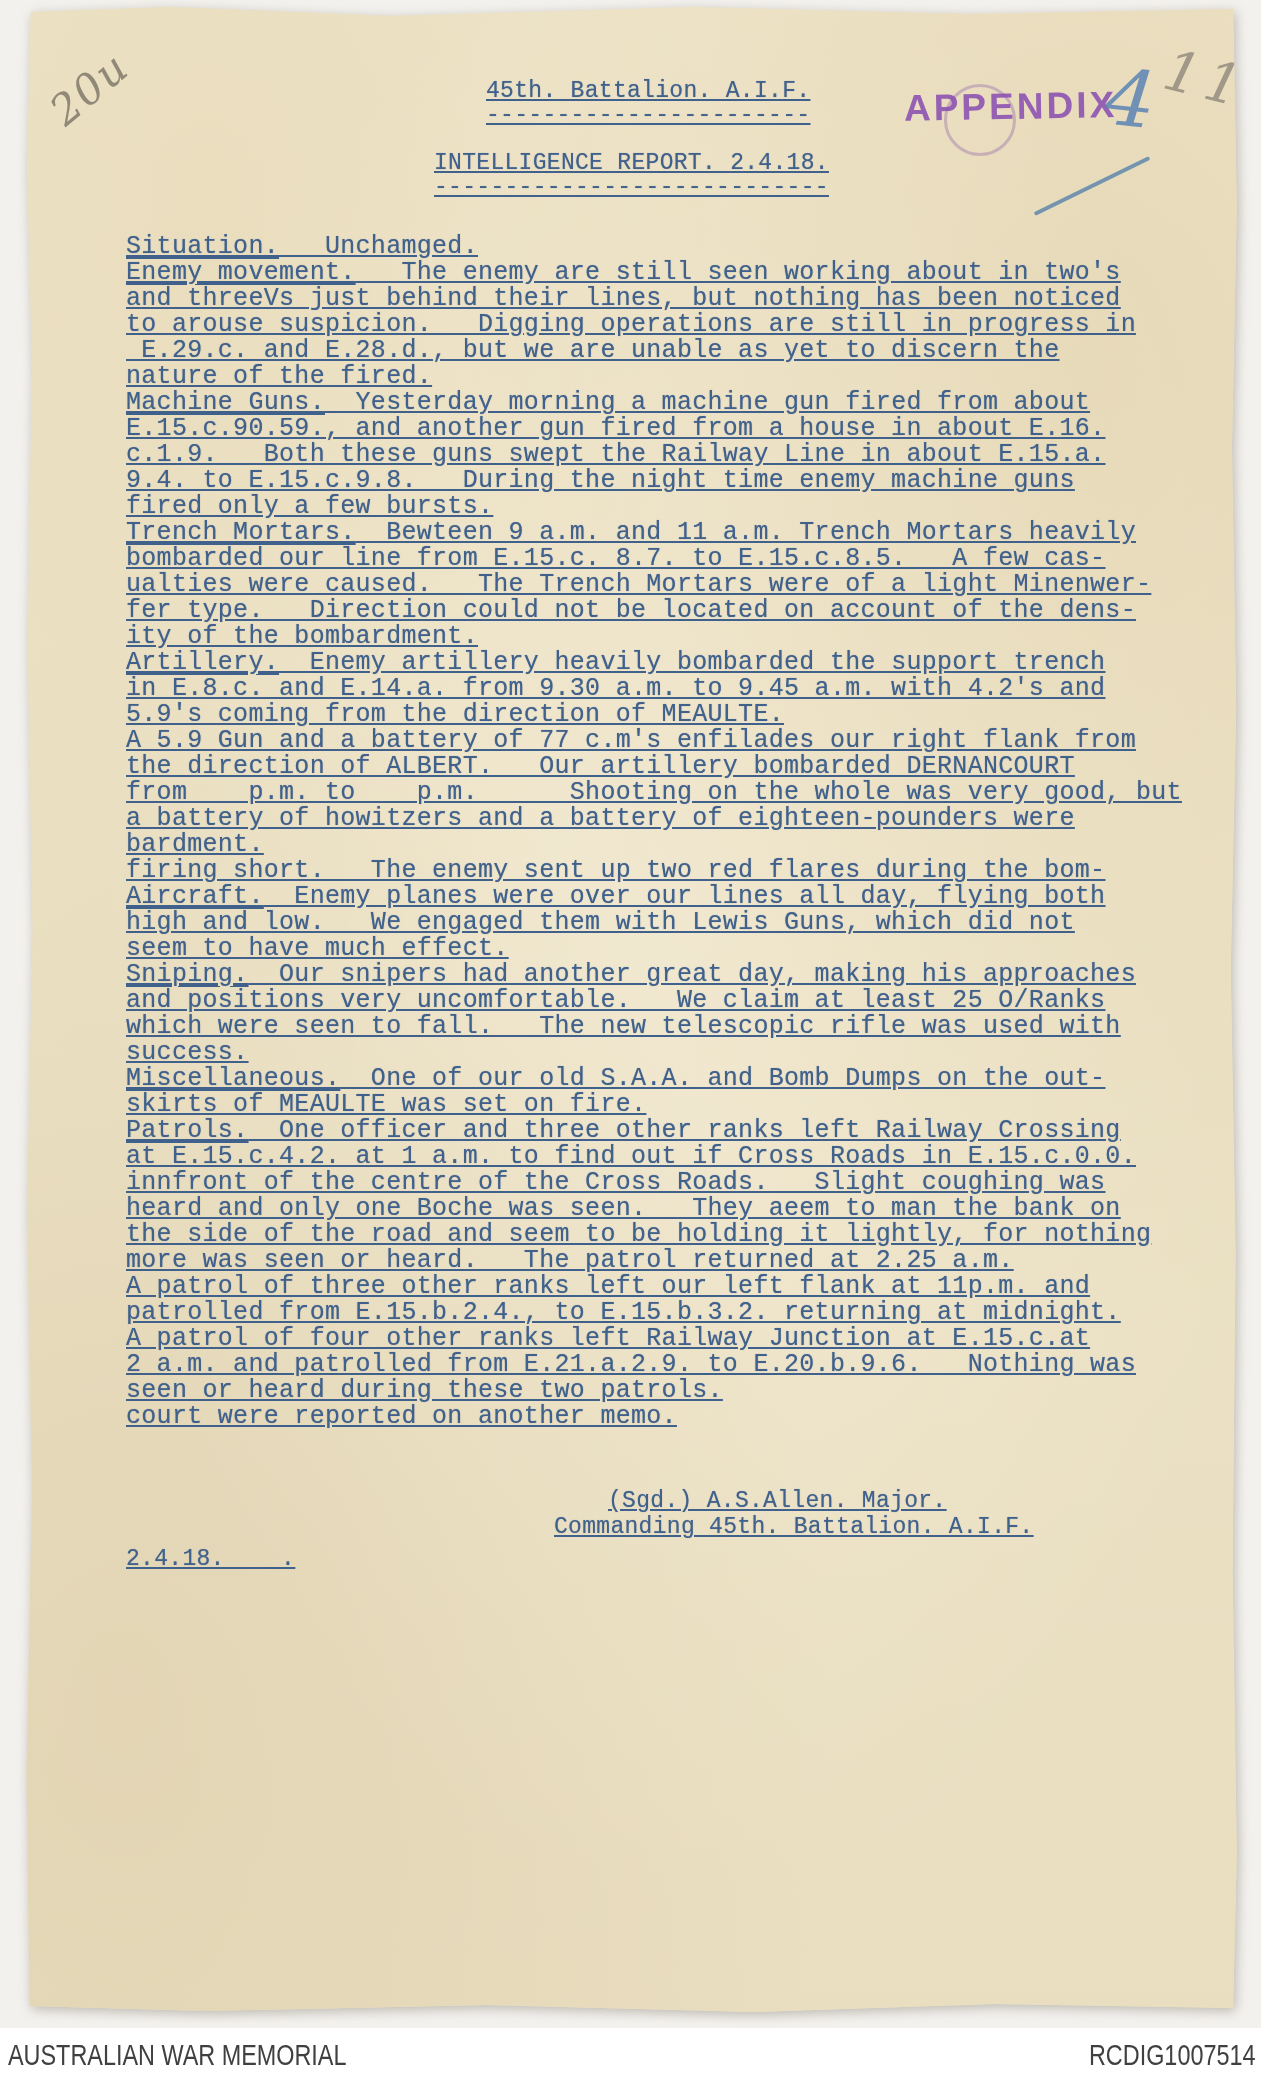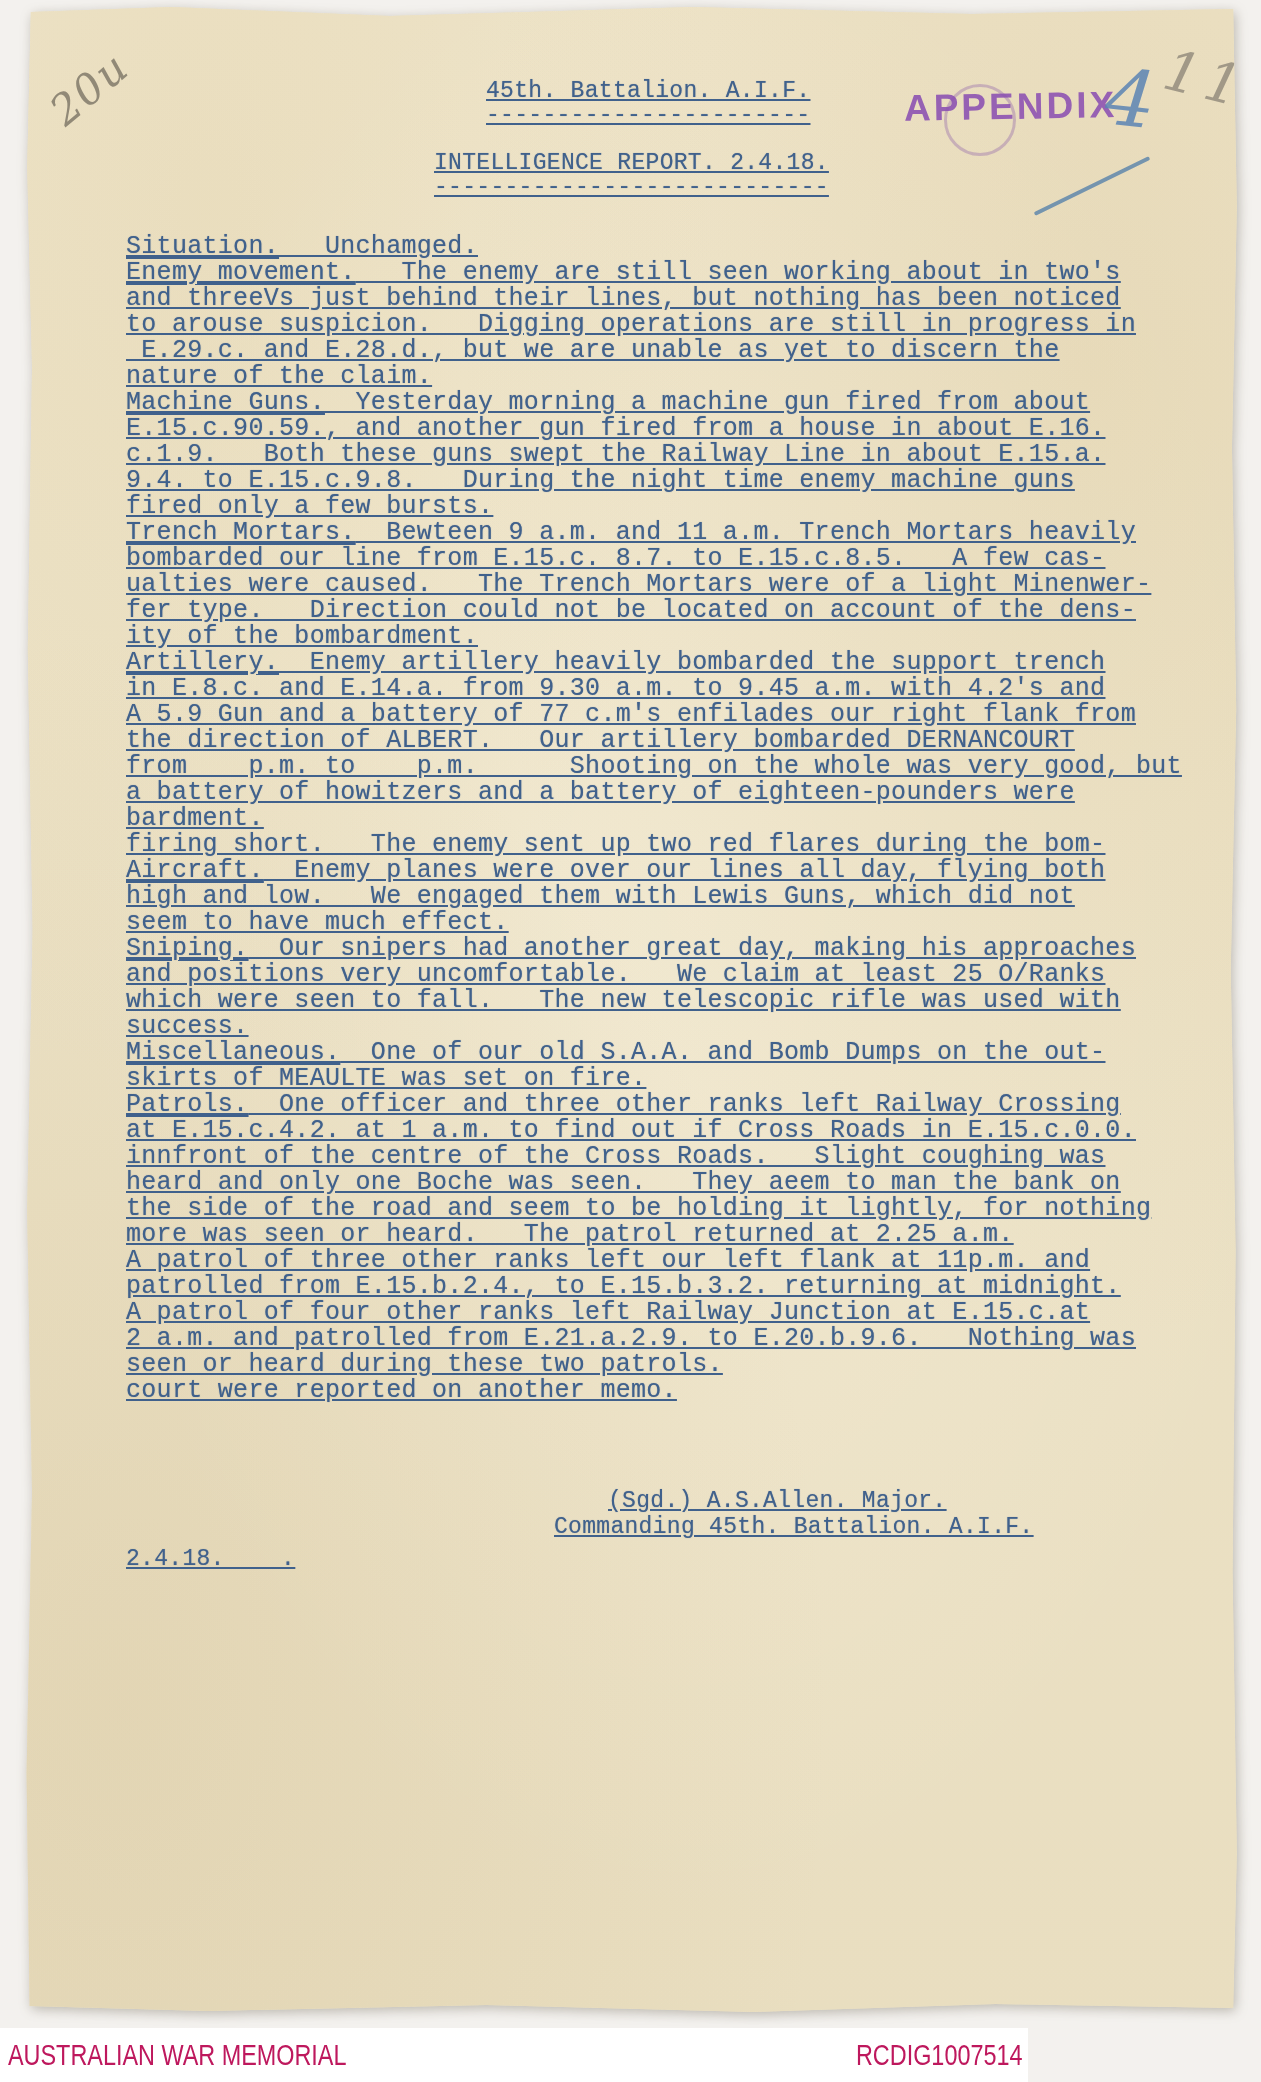--- a/index.html
+++ b/index.html
@@ -63,22 +63,22 @@
     font-family:"DejaVu Serif",serif;font-size:56px;color:#8f887a;
     opacity:.8;transform:rotate(14deg);font-style:italic;letter-spacing:6px;
   }
   .corner-note{
     position:absolute;left:20px;top:58px;
     font-family:"DejaVu Serif",serif;font-style:italic;
     font-size:42px;color:#7b7465;opacity:.8;
     transform:rotate(-40deg);letter-spacing:2px;
   }
   .footer{
-    position:absolute;left:0;bottom:0;width:1028px;height:54px;background:#ffffff;
-    font-family:"Liberation Sans",sans-serif;color:#be185d;
+    position:absolute;left:0;bottom:0;width:1261px;height:54px;background:#ffffff;
+    font-family:"Liberation Sans",sans-serif;color:#404040;
   }
   .footer-left{
     position:absolute;left:8px;bottom:10px;font-size:30px;
     transform:scaleX(.78);transform-origin:left bottom;letter-spacing:0px;
   }
   .footer-right{
     position:absolute;right:6px;bottom:10px;font-size:30px;
     transform:scaleX(.78);transform-origin:right bottom;
   }
 </style>
@@ -100,33 +100,34 @@
     <div class="hand-four">4</div>
     <div class="hand-four-slash"></div>
     <div class="hand-eleven">11</div>
 
     <div class="body-lines ink">
         <div class="line"><span class="head">Situation.</span>   Unchamged.</div>
         <div class="line"><span class="head">Enemy movement.</span>   The enemy are still seen working about in two's</div>
         <div class="line">and threeVs just behind their lines, but nothing has been noticed</div>
         <div class="line">to arouse suspicion.   Digging operations are still in progress in</div>
         <div class="line"> E.29.c. and E.28.d., but we are unable as yet to discern the</div>
-        <div class="line">nature of the claim.</div>
+        <div class="line">nature of the fired.</div>
         <div class="line"><span class="head">Machine Guns.</span>  Yesterday morning a machine gun fired from about</div>
         <div class="line">E.15.c.90.59., and another gun fired from a house in about E.16.</div>
         <div class="line">c.1.9.   Both these guns swept the Railway Line in about E.15.a.</div>
         <div class="line">9.4. to E.15.c.9.8.   During the night time enemy machine guns</div>
         <div class="line">fired only a few bursts.</div>
         <div class="line"><span class="head">Trench Mortars.</span>  Bewteen 9 a.m. and 11 a.m. Trench Mortars heavily</div>
         <div class="line">bombarded our line from E.15.c. 8.7. to E.15.c.8.5.   A few cas-</div>
         <div class="line">ualties were caused.   The Trench Mortars were of a light Minenwer-</div>
         <div class="line">fer type.   Direction could not be located on account of the dens-</div>
         <div class="line">ity of the bombardment.</div>
         <div class="line"><span class="head">Artillery.</span>  Enemy artillery heavily bombarded the support trench</div>
         <div class="line">in E.8.c. and E.14.a. from 9.30 a.m. to 9.45 a.m. with 4.2's and</div>
+        <div class="line">5.9's coming from the direction of MEAULTE.</div>
         <div class="line">A 5.9 Gun and a battery of 77 c.m's enfilades our right flank from</div>
         <div class="line">the direction of ALBERT.   Our artillery bombarded DERNANCOURT</div>
         <div class="line">from    p.m. to    p.m.      Shooting on the whole was very good, but</div>
         <div class="line">a battery of howitzers and a battery of eighteen-pounders were</div>
         <div class="line">bardment.</div>
         <div class="line">firing short.   The enemy sent up two red flares during the bom-</div>
         <div class="line"><span class="head">Aircraft.</span>  Enemy planes were over our lines all day, flying both</div>
         <div class="line">high and low.   We engaged them with Lewis Guns, which did not</div>
         <div class="line">seem to have much effect.</div>
         <div class="line"><span class="head">Sniping.</span>  Our snipers had another great day, making his approaches</div>

